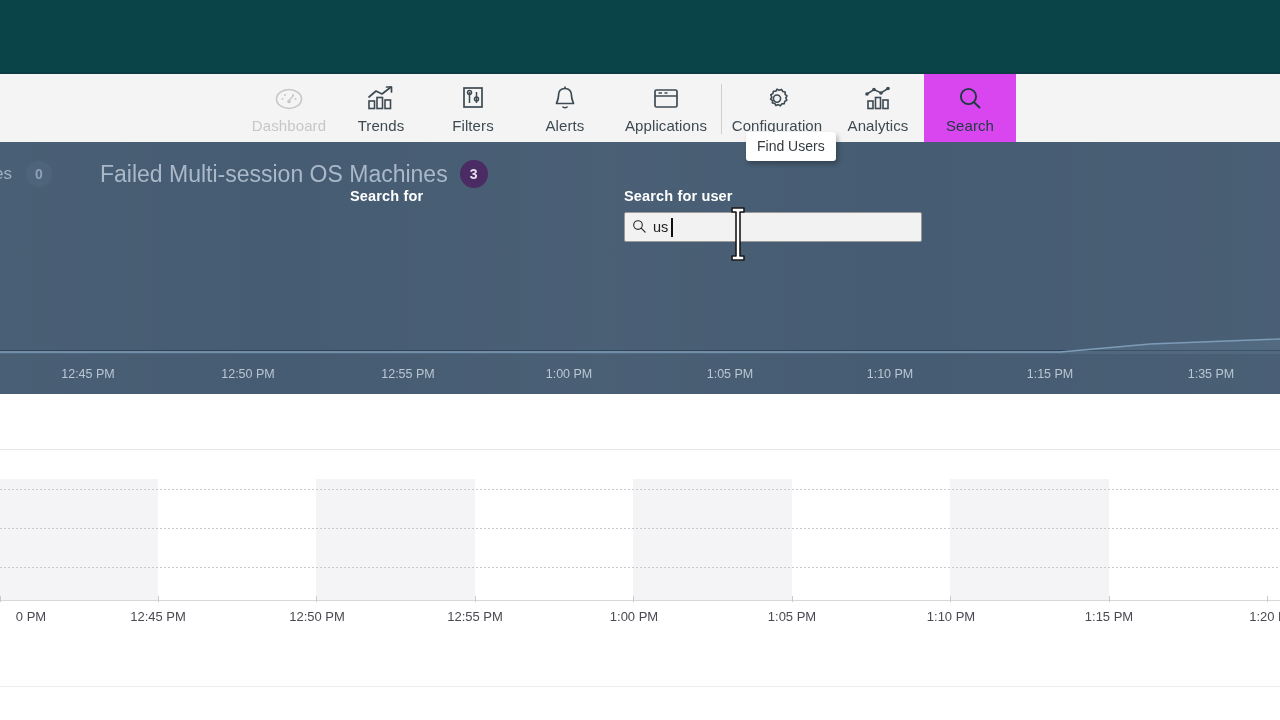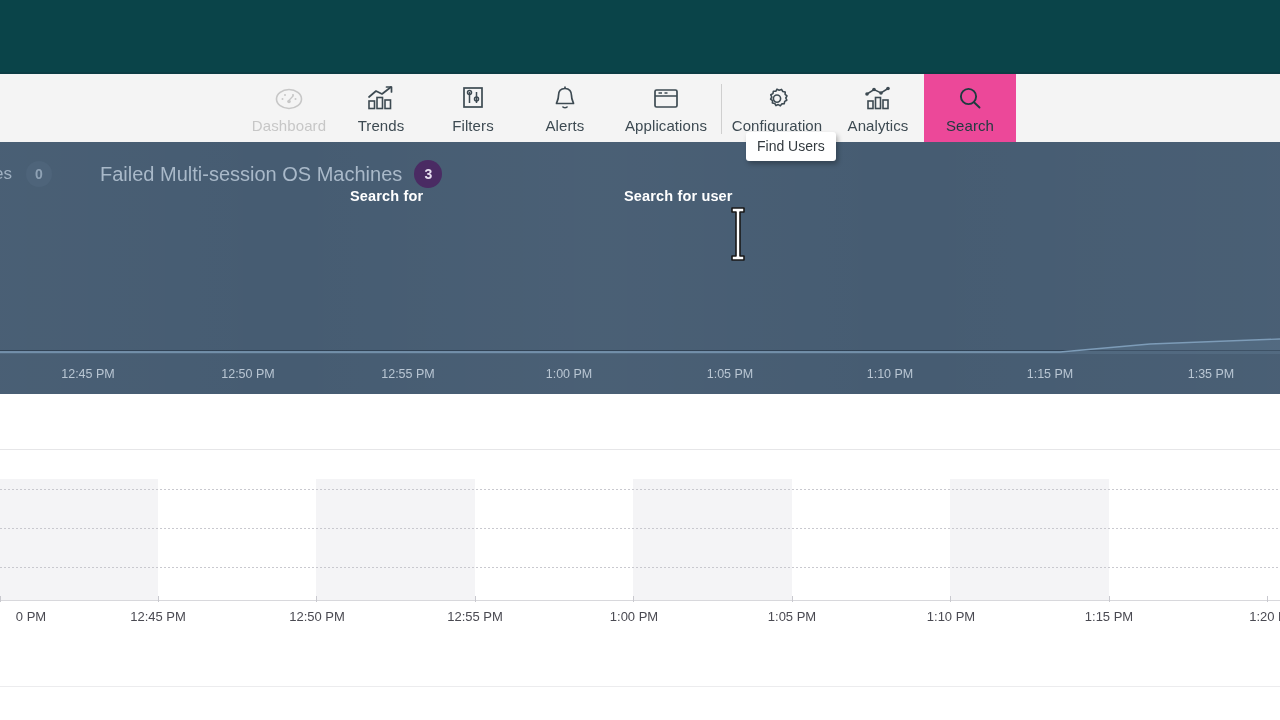--- a/index.html
+++ b/index.html
@@ -38,21 +38,21 @@
     width: 92px; height: 68px;
     display: flex; flex-direction: column;
     align-items: center; justify-content: center;
     gap: 4px;
     color: #3d4a52;
     cursor: pointer;
     position: relative;
   }
   .nav-item.wide { width: 110px; }
   .nav-item.disabled { color: #c7c7c7; }
-  .nav-item.active { background: #ec4899; color: #1d3b3f; }
+  .nav-item.active { background: #d946ef; color: #1d3b3f; }
   .nav-label { font-size: 15px; line-height: 15px; letter-spacing: .1px; }
   .nav-icon { width: 32px; height: 30px; display: block; }
   .nav-divider {
     width: 1px; background: #cfcfcf;
     margin: 10px 0 8px 0;
     align-self: stretch;
     flex: 0 0 1px;
     height: 50px;
   }
   .nav-left-rule {
@@ -102,21 +102,21 @@
     border-radius: 50%;
     color: #dfe6ee;
     font-size: 14px; font-weight: bold;
   }
   .badge-muted {
     width: 26px; height: 26px;
     background: #4e647a; color: #8fa2b5;
     margin-left: 14px;
   }
   .kpi-label {
-    color: #a9b9c9; font-size: 20px;
+    color: #a9b9c9; font-size: 23px;
     margin-left: 48px;
     text-align: right;
   }
   .badge-purple {
     width: 28px; height: 28px;
     background: #4a2b63; color: #e7dff0;
     margin-left: 12px;
   }
 
   
@@ -350,20 +350,28 @@
       <span class="kpi-label">Failed Multi-session OS Machines</span>
       <span class="badge badge-purple">3</span>
     </div>
 
     <div class="search-block" style="left:350px;">
       <div class="field-label">Search for</div>
     </div>
 
     <div class="search-block" style="left:624px;">
       <div class="field-label">Search for user</div>
+      <div class="textfield-wrap">
+        <input class="textfield" type="text" value="us" style="">
+        <svg class="mag-in-field" viewBox="0 0 16 16">
+          <circle cx="6.4" cy="6.4" r="4.6" fill="none" stroke="#2b2b2b" stroke-width="1.2"></circle>
+          <line x1="9.8" y1="9.8" x2="14" y2="14" stroke="#2b2b2b" stroke-width="1.3" stroke-linecap="round"></line>
+        </svg>
+        <span class="caret"></span>
+      </div>
     </div>
 
     <div class="upper-baseline"></div>
     <svg class="upper-series" viewBox="0 0 1280 52" preserveAspectRatio="none">
       <path d="M0,50 L1060,50 L1150,42 L1280,37 L1280,52 L0,52 Z" fill="rgba(140,175,205,.14)"></path>
       <path d="M0,50 L1060,50 L1150,42 L1280,37" fill="none" stroke="#7d9cb8" stroke-width="1.4"></path>
     </svg>
 
     <div class="axis-upper">
       <span class="tick" style="left:88px;">12:45 PM</span>

